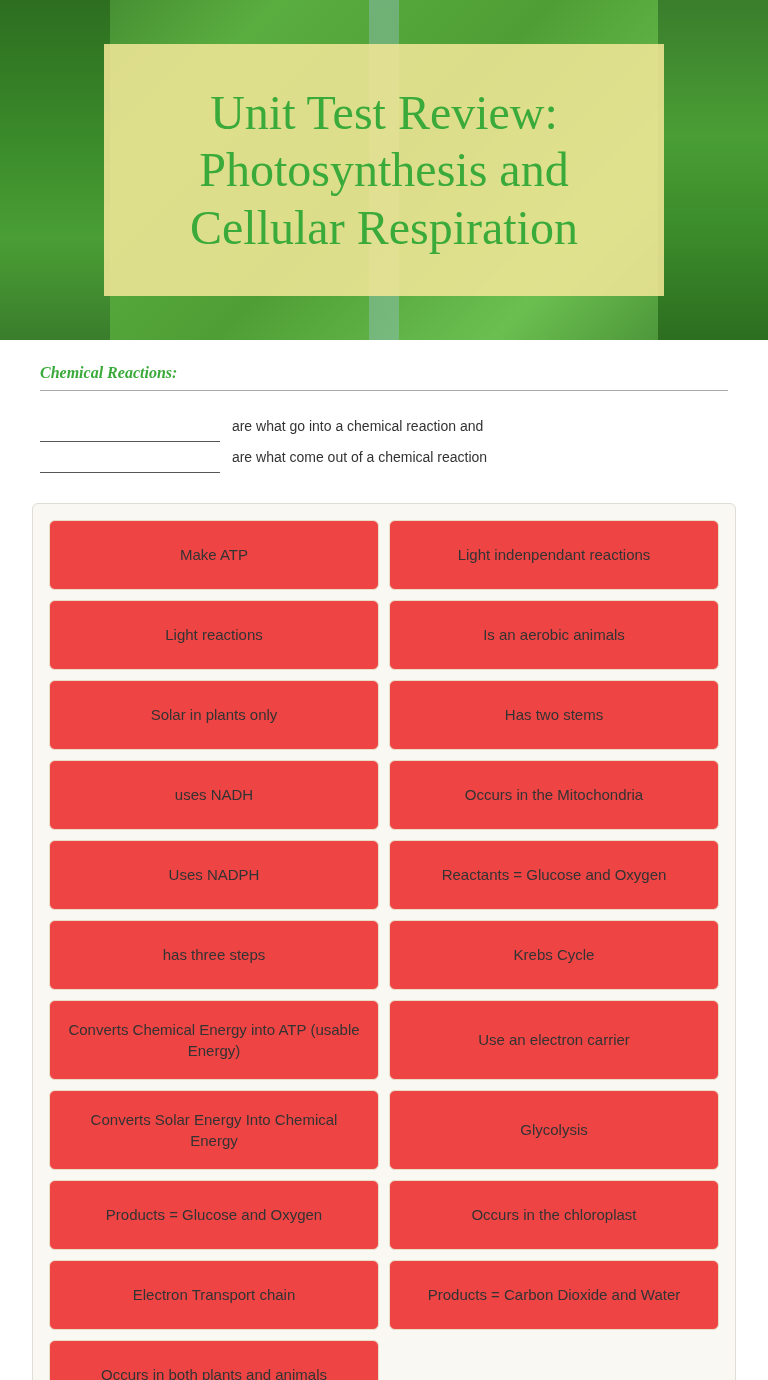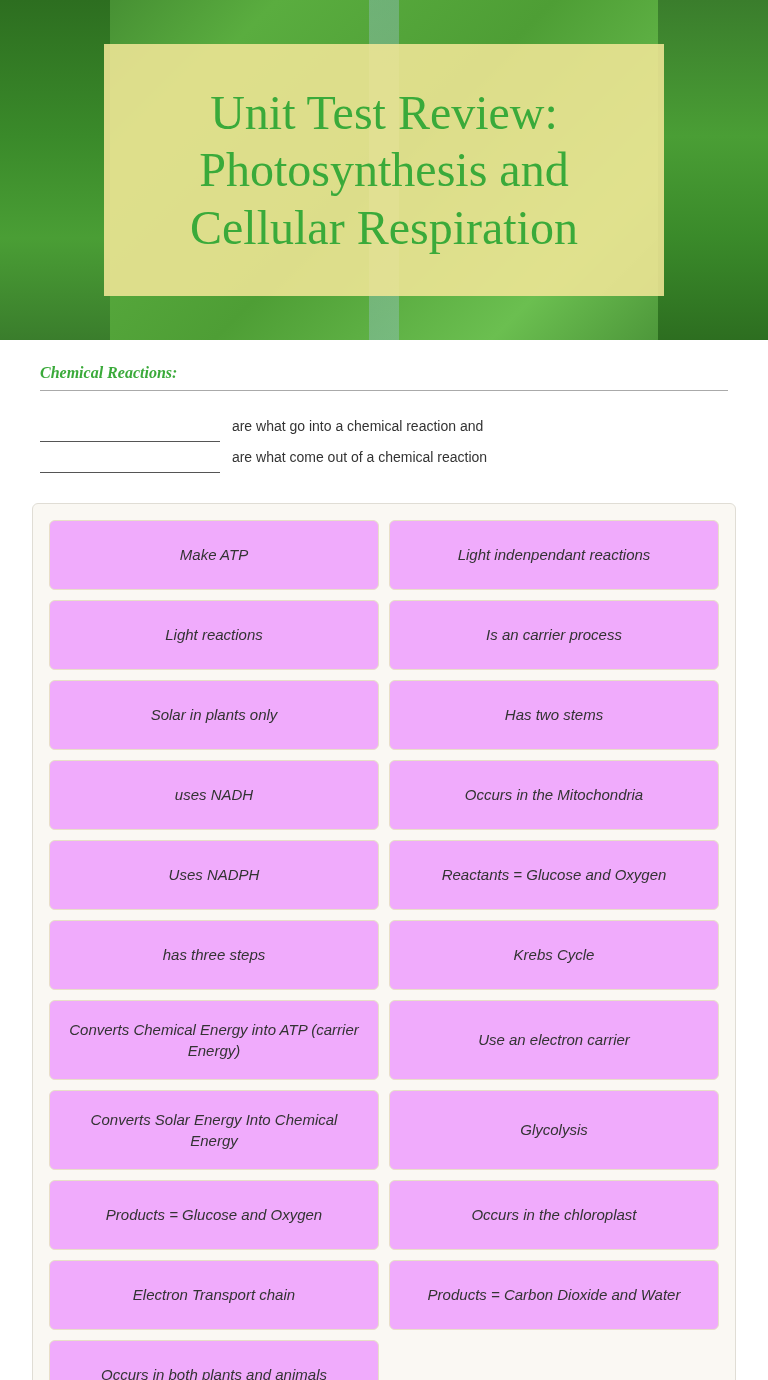--- a/index.html
+++ b/index.html
@@ -94,34 +94,33 @@
       margin: 0 -8px;
     }
 
     .sort-grid {
       display: grid;
       grid-template-columns: 1fr 1fr;
       gap: 10px;
     }
 
     .sort-card {
-      background-color: #f0abfc;
+      background-color: #ef4444;
       border: 1px solid #e8dfc8;
       border-radius: 6px;
       padding: 18px 16px;
       text-align: center;
       font-size: 15px;
       color: #333333;
       font-family: Arial, sans-serif;
       line-height: 1.4;
       display: flex;
       align-items: center;
       justify-content: center;
       min-height: 70px;
-      font-style: italic;
     }
 
     
     .forest-left {
       position: absolute;
       left: 0; top: 0; bottom: 0;
       width: 110px;
       background: linear-gradient(180deg, #2d6e20 0%, #3a8a2a 40%, #4a9e35 70%, #3a7d2c 100%);
       z-index: 1;
     }
@@ -171,30 +170,30 @@
     <br>
     <span class="blank-line"></span>
     <span>are what come out of a chemical reaction</span>
   </div>
 
   <div class="sort-grid-container">
     <div class="sort-grid" id="sort-grid">
     <div class="sort-card">Make ATP</div>
         <div class="sort-card">Light indenpendant reactions</div>
         <div class="sort-card">Light reactions</div>
-        <div class="sort-card">Is an carrier process</div>
+        <div class="sort-card">Is an aerobic animals</div>
         <div class="sort-card">Solar in plants only</div>
         <div class="sort-card">Has two stems</div>
         <div class="sort-card">uses NADH</div>
         <div class="sort-card">Occurs in the Mitochondria</div>
         <div class="sort-card">Uses NADPH</div>
         <div class="sort-card">Reactants = Glucose and Oxygen</div>
         <div class="sort-card">has three steps</div>
         <div class="sort-card">Krebs Cycle</div>
-        <div class="sort-card">Converts Chemical Energy into ATP (carrier Energy)</div>
+        <div class="sort-card">Converts Chemical Energy into ATP (usable Energy)</div>
         <div class="sort-card">Use an electron carrier</div>
         <div class="sort-card">Converts Solar Energy Into Chemical Energy</div>
         <div class="sort-card">Glycolysis</div>
         <div class="sort-card">Products = Glucose and Oxygen</div>
         <div class="sort-card">Occurs in the chloroplast</div>
         <div class="sort-card">Electron Transport chain</div>
         <div class="sort-card">Products = Carbon Dioxide and Water</div>
         <div class="sort-card">Occurs in both plants and animals</div>
       </div>
   </div>

